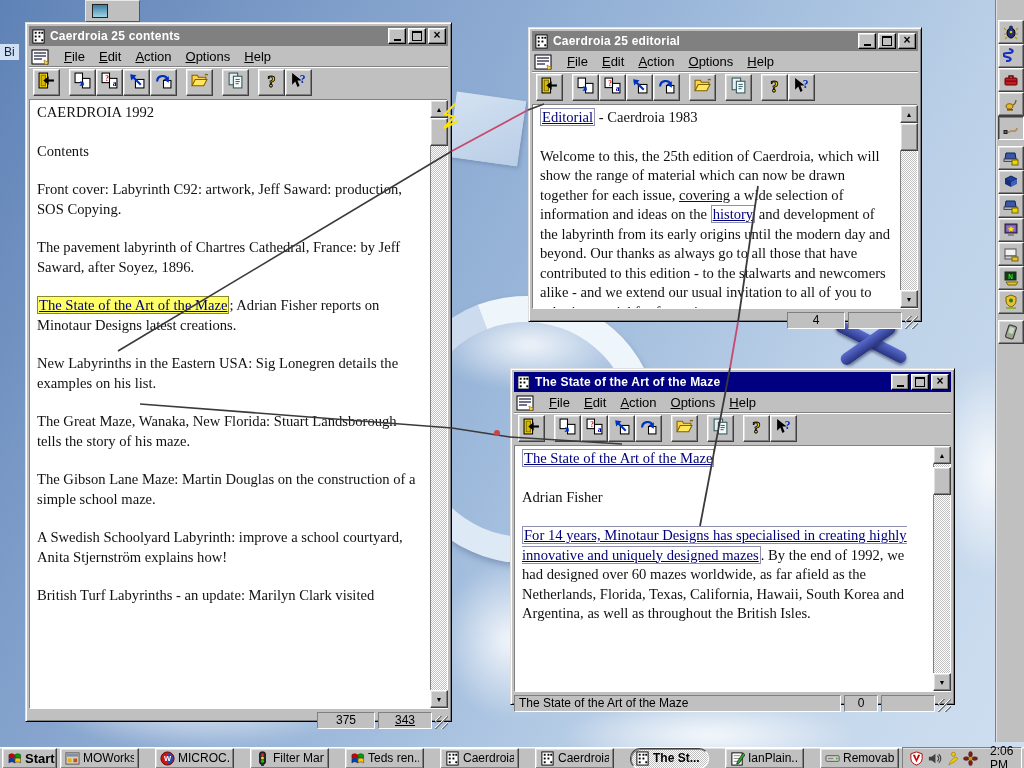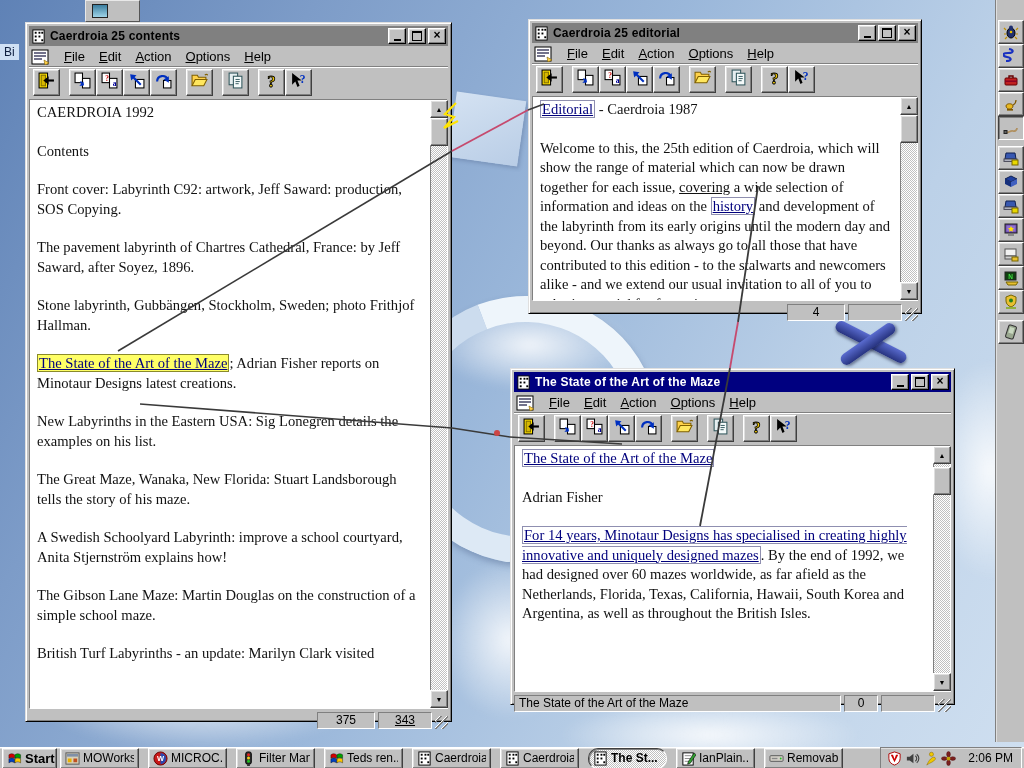--- a/index.html
+++ b/index.html
@@ -18,21 +18,21 @@
   
   .window{position:absolute;background:#c0c0c0;padding:3px;
     border:1px solid;border-color:#dfdfdf #000 #000 #dfdfdf;
     box-shadow:inset 1px 1px 0 #fff,inset -1px -1px 0 #808080;}
   .titlebar{height:18px;display:flex;align-items:center;gap:3px;padding:1px 2px;margin-bottom:1px;}
   .titlebar.active{background:#000080;}
   .titlebar.inactive{background:#808080;}
   .title-text{flex:1;font-size:12px;font-weight:bold;letter-spacing:.2px;
     white-space:nowrap;overflow:hidden;}
   .titlebar.active .title-text{color:#fff;}
-  .titlebar.inactive .title-text{color:#000000;}
+  .titlebar.inactive .title-text{color:#ffffff;}
   .tb-btns{display:flex;gap:2px;}
   .cap-btn{width:16px;height:14px;background:#c0c0c0;display:flex;align-items:center;justify-content:center;
     border:1px solid;border-color:#fff #000 #000 #fff;box-shadow:inset -1px -1px 0 #808080,inset 1px 1px 0 #dfdfdf;
     font-size:10px;font-weight:bold;color:#000;line-height:1;}
   .glyph-min{width:7px;height:2px;background:#000;margin-top:7px;}
   .glyph-max{width:8px;height:7px;border:1px solid #000;border-top-width:2px;}
   .glyph-close{font-size:12px;font-weight:bold;margin-top:-2px;}
   .menubar{height:19px;display:flex;align-items:center;gap:4px;padding:0 2px;font-size:13px;color:#000;}
   .menu-item{padding:1px 7px 2px 7px;}
   .menu-item u{text-decoration:underline;}
@@ -225,43 +225,42 @@
               <text x="12" y="10" font-size="11" text-anchor="middle" font-family="serif" font-weight="bold" fill="#0030c0">?</text>
             </svg></span>
         </span>
       </div>
     <div class="content-row" style="height:608px;">
       <div class="content">
           <p><span>CAERDROIA 1992</span></p>
           <p><span>Contents</span></p>
           <p><span>Front cover: Labyrinth C92: artwork, Jeff Saward: production, SOS Copying.</span></p>
           <p><span>The pavement labyrinth of Chartres Cathedral, France: by Jeff Saward, after Soyez, 1896.</span></p>
-          <p><span>Stone labyrinth, Gubbängen, Stockholm, Sweden; photo Frithjof Hallman.</span></p>
           <p><span class="seg-link seg-hl">The State of the Art of the Maze</span><span>; Adrian Fisher reports on Minotaur Designs latest creations.</span></p>
           <p><span>New Labyrinths in the Eastern USA: Sig Lonegren details the examples on his list.</span></p>
           <p><span>The Great Maze, Wanaka, New Florida: Stuart Landsborough tells the story of his maze.</span></p>
+          <p><span>The Gibson Lane Maze: Martin Douglas on the construction of a simple school maze.</span></p>
           <p><span>A Swedish Schoolyard Labyrinth: improve a school courtyard, Anita Stjernström explains how!</span></p>
-          <p><span>The Gibson Lane Maze: Martin Douglas on the construction of a simple school maze.</span></p>
           <p><span>British Turf Labyrinths - an update: Marilyn Clark visited</span></p>
         </div>
       <div class="scrollbar">
         <span class="sb-btn">▲</span>
         <span class="sb-thumb"></span>
         <span class="sb-fill"></span>
         <span class="sb-btn">▼</span>
       </div>
     </div>
     <div class="statusbar">
       <span class="status-cell" style="width:56px;">375</span>
       <span class="status-cell" style="width:52px;text-decoration:underline;">343</span>
       <span class="grip"></span>
     </div>
   </div>
 
-  <div class="window win" style="left:528px;top:19px;width:394px;height:295px;box-sizing:border-box;">
+  <div class="window win" style="left:528px;top:27px;width:394px;height:295px;box-sizing:border-box;">
     <div class="titlebar inactive">
       <span style="width: 16px; height: 15px; display: inline-flex;">
           <svg viewBox="0 0 16 16">
             <rect x="2" y="1" width="12" height="14" fill="#fff" stroke="#000"></rect>
             <g fill="#000">
               <rect x="4" y="3" width="2" height="2"></rect>
               <rect x="8" y="3" width="2" height="2"></rect>
               <rect x="11" y="3" width="2" height="2"></rect>
               <rect x="4" y="7" width="2" height="2"></rect>
               <rect x="8" y="7" width="2" height="2"></rect>
@@ -353,21 +352,21 @@
         </span>
         <span class="tb">
           <span><svg viewBox="0 0 16 16">
               <path d="M2 1l0 11 3-3 2 5 2-1-2-5 4 0z" fill="#000"></path>
               <text x="12" y="10" font-size="11" text-anchor="middle" font-family="serif" font-weight="bold" fill="#0030c0">?</text>
             </svg></span>
         </span>
       </div>
     <div class="content-row" style="height:203px;">
       <div class="content">
-          <p><span class="seg-link">Editorial</span><span> - Caerdroia 1987</span></p>
+          <p><span class="seg-link">Editorial</span><span> - Caerdroia 1983</span></p>
           <p><span>Welcome to this, the 25th edition of Caerdroia, which will show the range of material which can now be drawn together for each issue, </span><span class="seg-ul">covering</span><span> a wide selection of information and ideas on the </span><span class="seg-link">history</span><span> and development of the labyrinth from its early origins until the modern day and beyond. Our thanks as always go to all those that have contributed to this edition - to the stalwarts and newcomers alike - and we extend our usual invitation to all of you to submit material for future issues.</span></p>
         </div>
       <div class="scrollbar">
         <span class="sb-btn">▲</span>
         <span class="sb-thumb"></span>
         <span class="sb-fill"></span>
         <span class="sb-btn">▼</span>
       </div>
     </div>
     <div class="statusbar">
@@ -621,21 +620,21 @@
             <g stroke="#000" stroke-width="0.4">
               <path d="M2 4c2-1.5 4-1.5 6 0V8C6 6.5 4 6.5 2 8z" fill="#d40000"></path>
               <path d="M8.5 4c2-1.5 4-1.5 6 0V8c-2-1.5-4-1.5-6 0z" fill="#00a000"></path>
               <path d="M2 8.7c2-1.5 4-1.5 6 0v4c-2-1.5-4-1.5-6 0z" fill="#0040c0"></path>
               <path d="M8.5 8.7c2-1.5 4-1.5 6 0v4c-2-1.5-4-1.5-6 0z" fill="#ffc800"></path>
             </g>
           </svg>
         </span>
       <span>Start</span>
     </div>
-    <span style="display:flex;gap:9px;justify-content:space-between;">
+    <span style="display:flex;gap:16px;justify-content:space-between;">
         <span class="taskbtn app">
           <span style="width: 15px; height: 15px; display: inline-flex; flex: 0 0 auto;">
             <svg viewBox="0 0 16 16">
               <rect x="1" y="2" width="14" height="12" fill="#d8d0b8" stroke="#555"></rect>
               <rect x="2" y="3" width="12" height="3" fill="#8090a8"></rect>
               <rect x="3" y="8" width="4" height="4" fill="#e8b000"></rect>
               <rect x="9" y="8" width="4" height="4" fill="#c05020"></rect>
             </svg>
           </span>
           <span style="overflow: hidden; white-space: nowrap;">MOWorks</span>

